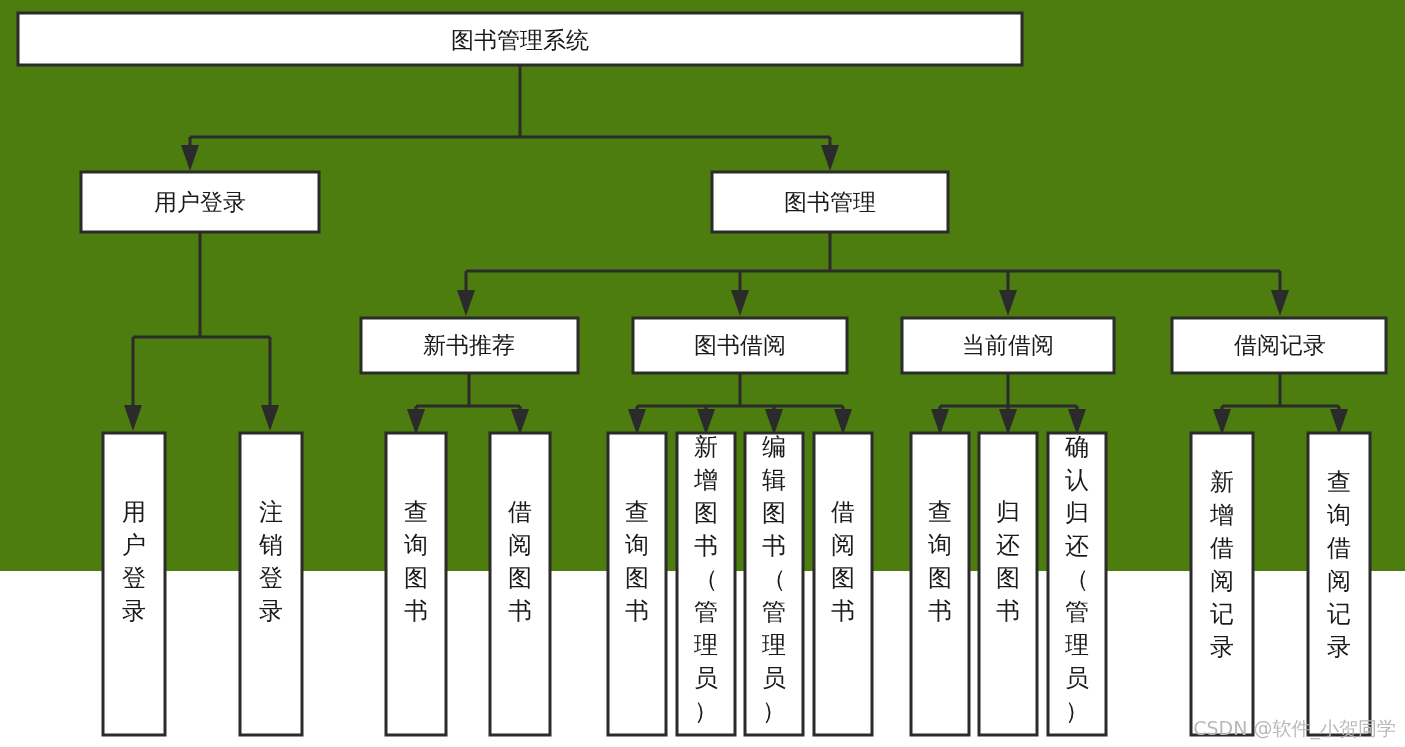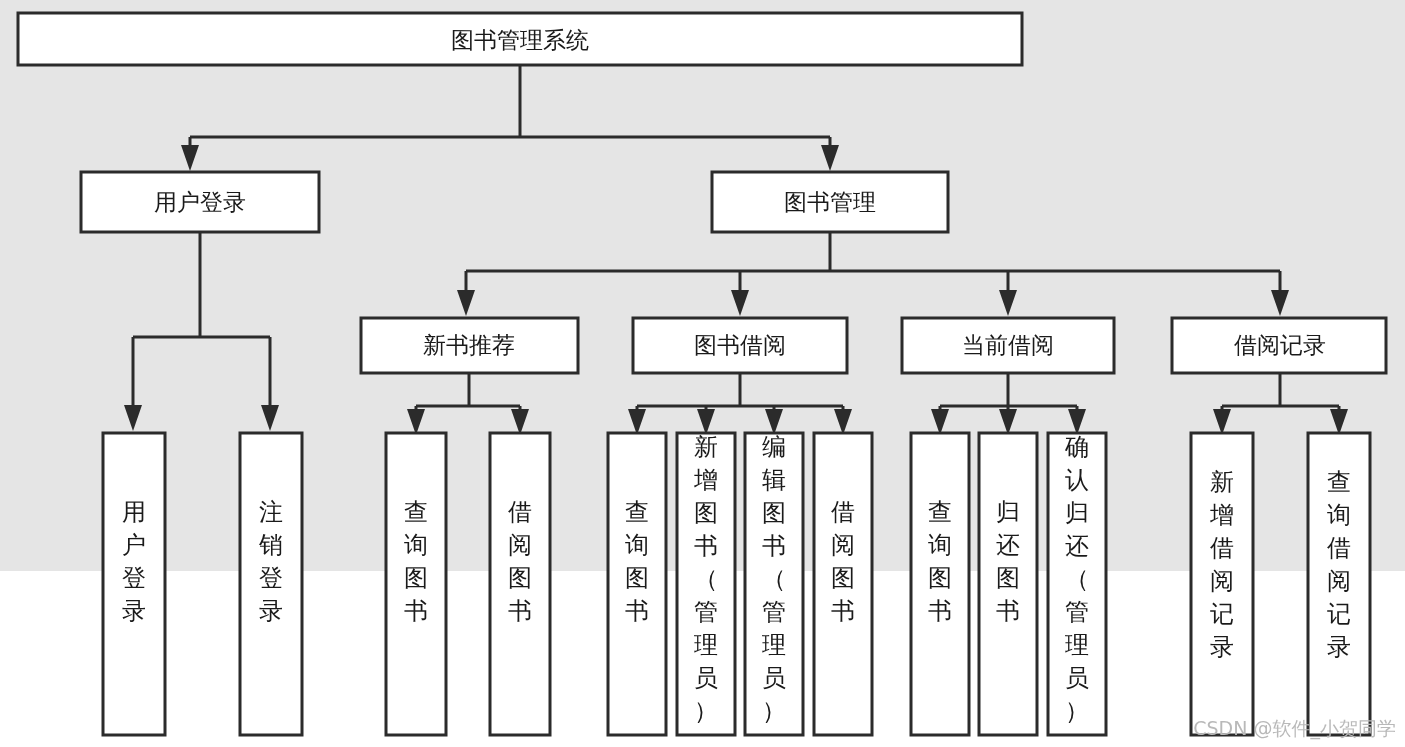--- a/index.html
+++ b/index.html
@@ -10,21 +10,21 @@
   body {
     width: 1405px;
     height: 747px;
     overflow: hidden;
     font-family: "DejaVu Sans", "Liberation Sans", sans-serif;
   }
   #diagram-root {
     position: relative;
     width: 1405px;
     height: 571px;
-    background: #e5e5e5;
+    background: #4d7c0f;
   }
   svg.diagram-canvas {
     display: block;
     width: 1405px;
     height: 747px;
   }
   .node-box {
     fill: #ffffff;
     stroke: #2b2b2b;
     stroke-width: 3;

